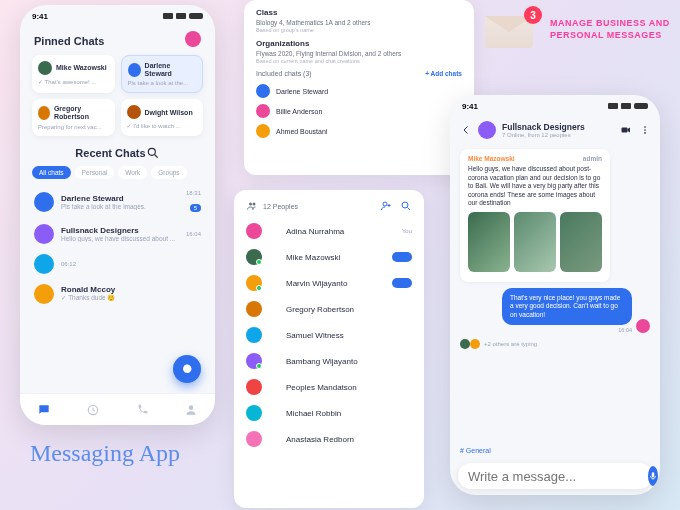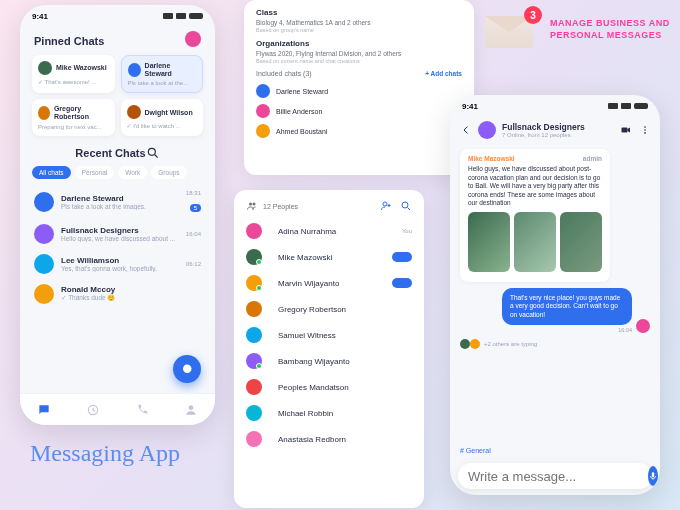--- a/index.html
+++ b/index.html
@@ -44,21 +44,21 @@
 .inc-head{display:flex;justify-content:space-between;align-items:center;margin:4px 0}
 .addlink{color:#2f6fed;font-size:6.5px;font-weight:600}
 .inc-row{display:flex;align-items:center;gap:6px;padding:3px 0}
 .inc-row span{font-size:7px;color:#2a2e45}
 
 
 #panel3{left:234px;top:190px;width:190px;height:318px;padding:10px 0}
 .p3-head{display:flex;justify-content:space-between;align-items:center;padding:0 12px 6px}
 .p3-head-l{display:flex;align-items:center;gap:5px;font-size:7px;color:#6b7280}
 .p3-ico{color:#2f6fed}
-.person-row{display:flex;align-items:center;gap:16px;padding:5px 12px}
+.person-row{display:flex;align-items:center;gap:24px;padding:5px 12px}
 .person-name{font-size:8px;font-weight:500;color:#2a2e45;flex:1}
 .you{font-size:6px;color:#9ca3b8}
 .pill{width:20px;height:10px;background:#2f6fed;border-radius:5px}
 .dot-on{width:6px;height:6px;background:#22c55e;border-radius:50%;border:1px solid #fff;position:absolute;bottom:0;right:0}
 .av-wrap{position:relative;width:16px;height:16px}
 
 
 #envelope{position:absolute;left:485px;top:8px;width:55px;height:40px}
 .env-body{width:48px;height:32px;background:linear-gradient(#f0e6e0,#e8dcd4);border-radius:3px;position:relative;top:8px}
 .env-flap{width:0;height:0;border-left:24px solid transparent;border-right:24px solid transparent;border-top:16px solid #e8d8ce;position:absolute;top:8px}
@@ -160,24 +160,20 @@
         <div class="chat-info">
           <div class="chat-name">Fullsnack Designers</div>
           <div class="chat-prev">Hello guys, we have discussed about ...</div>
         </div>
         <div style="text-align:right">
           <div class="chat-time">16:04</div>
         </div>
       </div>
       <div class="chat-row">
         <span class="av" style="width:20px;height:20px;background:#0ea5e9"></span>
-        <div class="chat-info">
-          <div class="chat-name">Lee Williamson</div>
-          <div class="chat-prev">Yes, that's gonna work, hopefully.</div>
-        </div>
         <div style="text-align:right">
           <div class="chat-time">06:12</div>
         </div>
       </div>
       <div class="chat-row">
         <span class="av" style="width:20px;height:20px;background:#f59e0b"></span>
         <div class="chat-info">
           <div class="chat-name">Ronald Mccoy</div>
           <div class="chat-prev">✓ Thanks dude 😊</div>
         </div>

